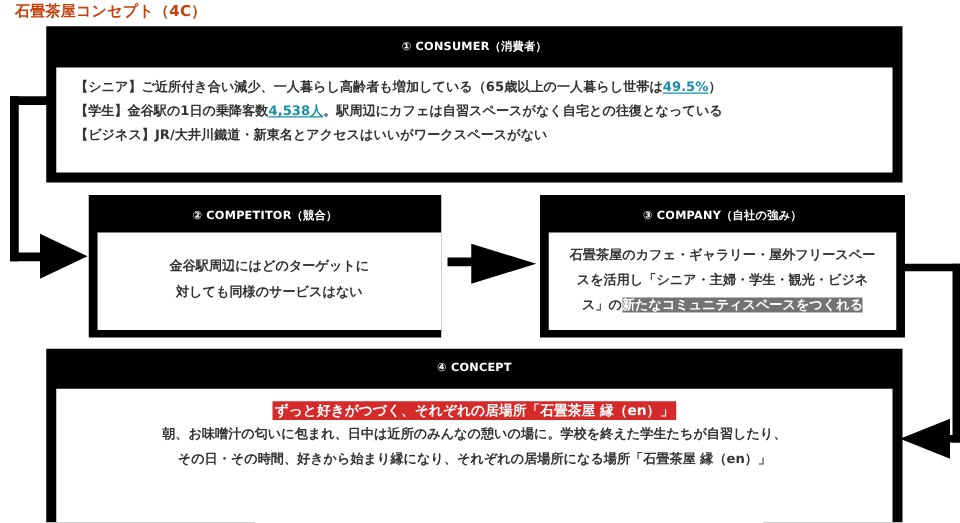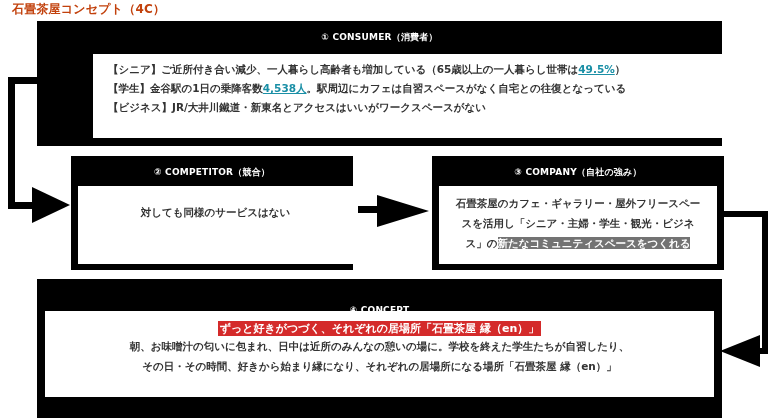--- a/index.html
+++ b/index.html
@@ -52,53 +52,54 @@
 <div class="conn" style="left:358px; top:206px; width:40px; height:7px;"></div>
 <div class="arrow" style="left:377px; top:195px; border-top:16px solid transparent; border-bottom:16px solid transparent; border-left:52px solid #000;"></div>
 
 <div class="conn" style="left:722px; top:211px; width:46px; height:6px;"></div>
 <div class="conn" style="left:762px; top:211px; width:6px; height:143px;"></div>
 <div class="conn" style="left:740px; top:348px; width:28px; height:6px;"></div>
 <div class="arrow" style="left:720px; top:335px; border-top:16px solid transparent; border-bottom:16px solid transparent; border-right:40px solid #000;"></div>
 
 <div class="box" style="left:37px; top:21px; width:685px; height:125px;">
   <div class="box-header" style="padding-top:10px; height:44px; box-sizing:border-box;">① CONSUMER（消費者）</div>
-  <div class="box-body" style="left:8px; top:33px; width:669px; height:84px; padding:9px 0 0 15px;margin-left:48px;">
+  <div class="box-body" style="left:8px; top:33px; width:669px; height:84px; padding:9px 0 0 15px;">
     <div class="line" style="margin-bottom:5px;">
       <span>【シニア】ご近所付き合い減少、一人暮らし高齢者も増加している（65歳以上の一人暮らし世帯は</span><span class="link">49.5%</span><span>）</span>
     </div>
     <div class="line" style="margin-bottom:5px;">
       <span>【学生】金谷駅の1日の乗降客数</span><span class="link">4,538人</span><span>。駅周辺にカフェは自習スペースがなく自宅との往復となっている</span>
     </div>
     <div class="line">
       <span>【ビジネス】JR/大井川鐵道・新東名とアクセスはいいがワークスペースがない</span>
     </div>
   </div>
 </div>
 
 <div class="box" style="left:71px; top:156px; width:282px; height:114px;">
   <div class="box-header" style="padding-top:10px; height:30px; box-sizing:border-box;">② COMPETITOR（競合）</div>
   <div class="box-body" style="left:7px; top:30px; width:275px; height:78px; padding-top:20px; text-align:center;">
+    <div class="line" style="margin-bottom:7px;">金谷駅周辺にはどのターゲットに</div>
     <div class="line">対しても同様のサービスはない</div>
   </div>
 </div>
 
 <div class="box" style="left:432px; top:156px; width:292px; height:114px;">
   <div class="box-header" style="padding-top:10px; height:30px; box-sizing:border-box;">③ COMPANY（自社の強み）</div>
   <div class="box-body" style="left:7px; top:30px; width:278px; height:78px; padding-top:11px; text-align:center;">
     <div class="line" style="margin-bottom:6px;">石畳茶屋のカフェ・ギャラリー・屋外フリースペー</div>
     <div class="line" style="margin-bottom:6px;">スを活用し「シニア・主婦・学生・観光・ビジネ</div>
     <div class="line">
       <span>ス」の</span><span class="hl-pink">新たなコミュニティスペースをつくれる</span>
     </div>
   </div>
 </div>
 
 <div class="box" style="left:37px; top:279px; width:685px; height:139px;">
-  <div class="box-header" style="padding-top:26px; height:32px; box-sizing:border-box;">④ CONCEPT</div>
-  <div class="box-body" style="left:8px; top:32px; width:669px; height:86px; padding-top:10px; text-align:center;">
+  <div class="box-header" style="padding-top:11px; height:32px; box-sizing:border-box;">④ CONCEPT</div>
+  <div class="box-body" style="left:8px; top:32px; width:669px; height:107px; padding-top:10px; text-align:center;">
     <div class="line" style="margin-bottom:4px;">
       <span class="hl-red" style="font-size:11px; padding:1px 2px;">ずっと好きがつづく、それぞれの居場所「石畳茶屋 縁（en）」</span>
     </div>
     <div class="line" style="margin-bottom:6px;">朝、お味噌汁の匂いに包まれ、日中は近所のみんなの憩いの場に。学校を終えた学生たちが自習したり、</div>
     <div class="line">その日・その時間、好きから始まり縁になり、それぞれの居場所になる場所「石畳茶屋 縁（en）」</div>
   </div>
 </div>
 
 </body></html>

